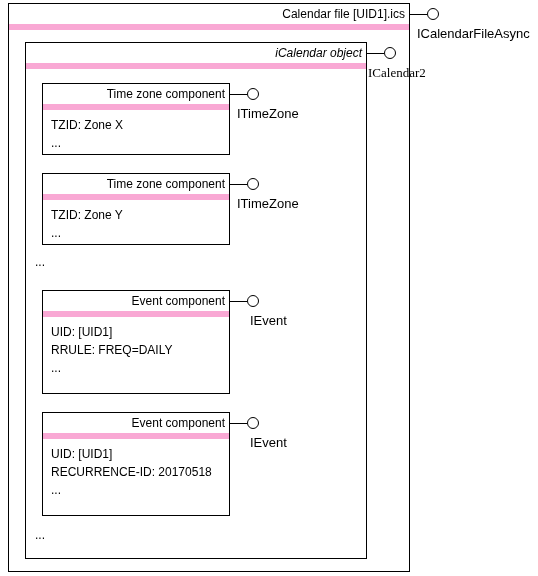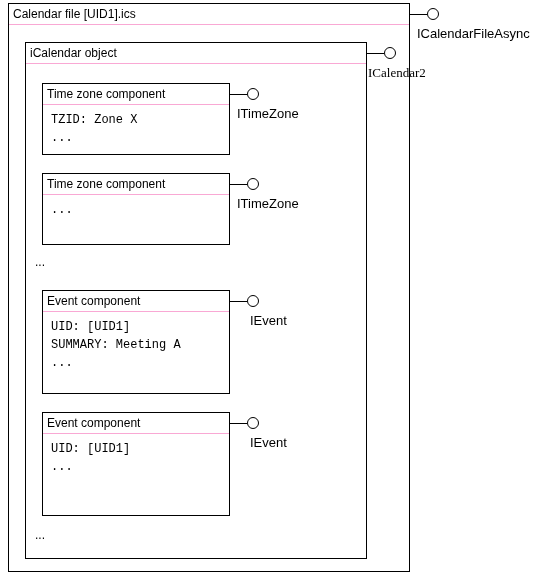--- a/index.html
+++ b/index.html
@@ -12,30 +12,29 @@
     width: 538px;
     height: 576px;
     position: relative;
   }
   .box {
     position: absolute;
     border: 1px solid #000;
     background: #fff;
   }
   .title {
-    text-align: left;
-    border-bottom: 1px solid #f9a8d4;
+    text-align: right;
+    border-bottom: 6px solid #f9a8d4;
     padding: 3px 4px;
     font-size: 12px;
   }
   .body {
     padding: 6px 8px;
     font-size: 12px;
     line-height: 1.5;
-    font-family: Liberation Mono, monospace;
   }
   .lolli-h {
     position: absolute;
     height: 1px;
     background: #000;
   }
   .lolli-circle {
     position: absolute;
     width: 10px;
     height: 10px;
@@ -56,66 +55,68 @@
 </head>
 <body>
 
 <div class="box" style="left:8px; top:3px; width:400px; height:567px;">
   <div class="title">Calendar file [UID1].ics</div>
 </div>
 <div class="lolli-h" style="left:409px; top:14px; width:18px;"></div>
 <div class="lolli-circle" style="left:427px; top:8px;"></div>
 <div class="iface-label" style="left:417px; top:26px;">ICalendarFileAsync</div>
 
-<div class="box" style="left:25px; top:42px; width:340px; height:515px;">
+<div class="box" style="left:25px; top:42px; width:340px; height:515px;font-style:italic;">
   <div class="title">iCalendar object</div>
 </div>
 <div class="lolli-h" style="left:366px; top:53px; width:18px;"></div>
 <div class="lolli-circle" style="left:384px; top:47px;"></div>
 <div class="iface-label" style="left:368px; top:65px;font-family:Liberation Serif, serif;">ICalendar2</div>
 
 <div class="box" style="left:42px; top:83px; width:186px; height:70px;">
   <div class="title">Time zone component</div>
   <div class="body">
     <div>TZID: Zone X</div>
     <div>...</div>
   </div>
 </div>
 <div class="lolli-h" style="left:229px; top:94px; width:18px;"></div>
 <div class="lolli-circle" style="left:247px; top:88px;"></div>
 <div class="iface-label" style="left:237px; top:106px;">ITimeZone</div>
 
 <div class="box" style="left:42px; top:173px; width:186px; height:70px;">
   <div class="title">Time zone component</div>
   <div class="body">
+    <div>TZID: Zone Y</div>
     <div>...</div>
   </div>
 </div>
 <div class="lolli-h" style="left:229px; top:184px; width:18px;"></div>
 <div class="lolli-circle" style="left:247px; top:178px;"></div>
 <div class="iface-label" style="left:237px; top:196px;">ITimeZone</div>
 
 <div class="ellipsis" style="left:35px; top:255px;">...</div>
 
 <div class="box" style="left:42px; top:290px; width:186px; height:102px;">
   <div class="title">Event component</div>
   <div class="body">
     <div>UID: [UID1]</div>
-    <div>SUMMARY: Meeting A</div>
+    <div>RRULE: FREQ=DAILY</div>
     <div>...</div>
   </div>
 </div>
 <div class="lolli-h" style="left:229px; top:301px; width:18px;"></div>
 <div class="lolli-circle" style="left:247px; top:295px;"></div>
 <div class="iface-label" style="left:250px; top:313px;">IEvent</div>
 
 <div class="box" style="left:42px; top:412px; width:186px; height:102px;">
   <div class="title">Event component</div>
   <div class="body">
     <div>UID: [UID1]</div>
+    <div>RECURRENCE-ID: 20170518</div>
     <div>...</div>
   </div>
 </div>
 <div class="lolli-h" style="left:229px; top:423px; width:18px;"></div>
 <div class="lolli-circle" style="left:247px; top:417px;"></div>
 <div class="iface-label" style="left:250px; top:435px;">IEvent</div>
 
 <div class="ellipsis" style="left:35px; top:528px;">...</div>
 
 </body></html>

